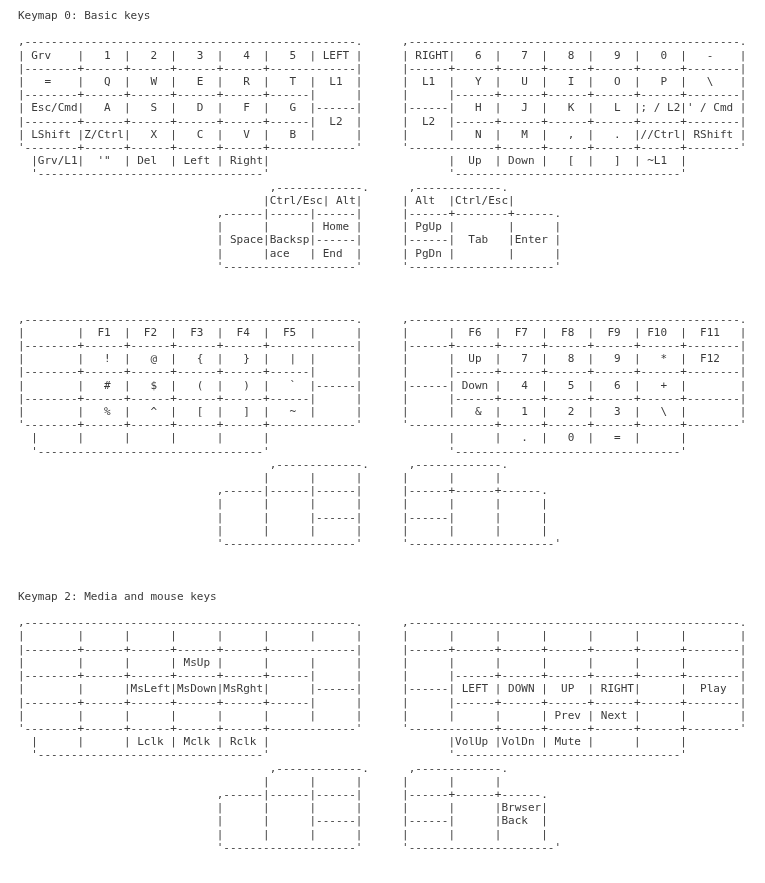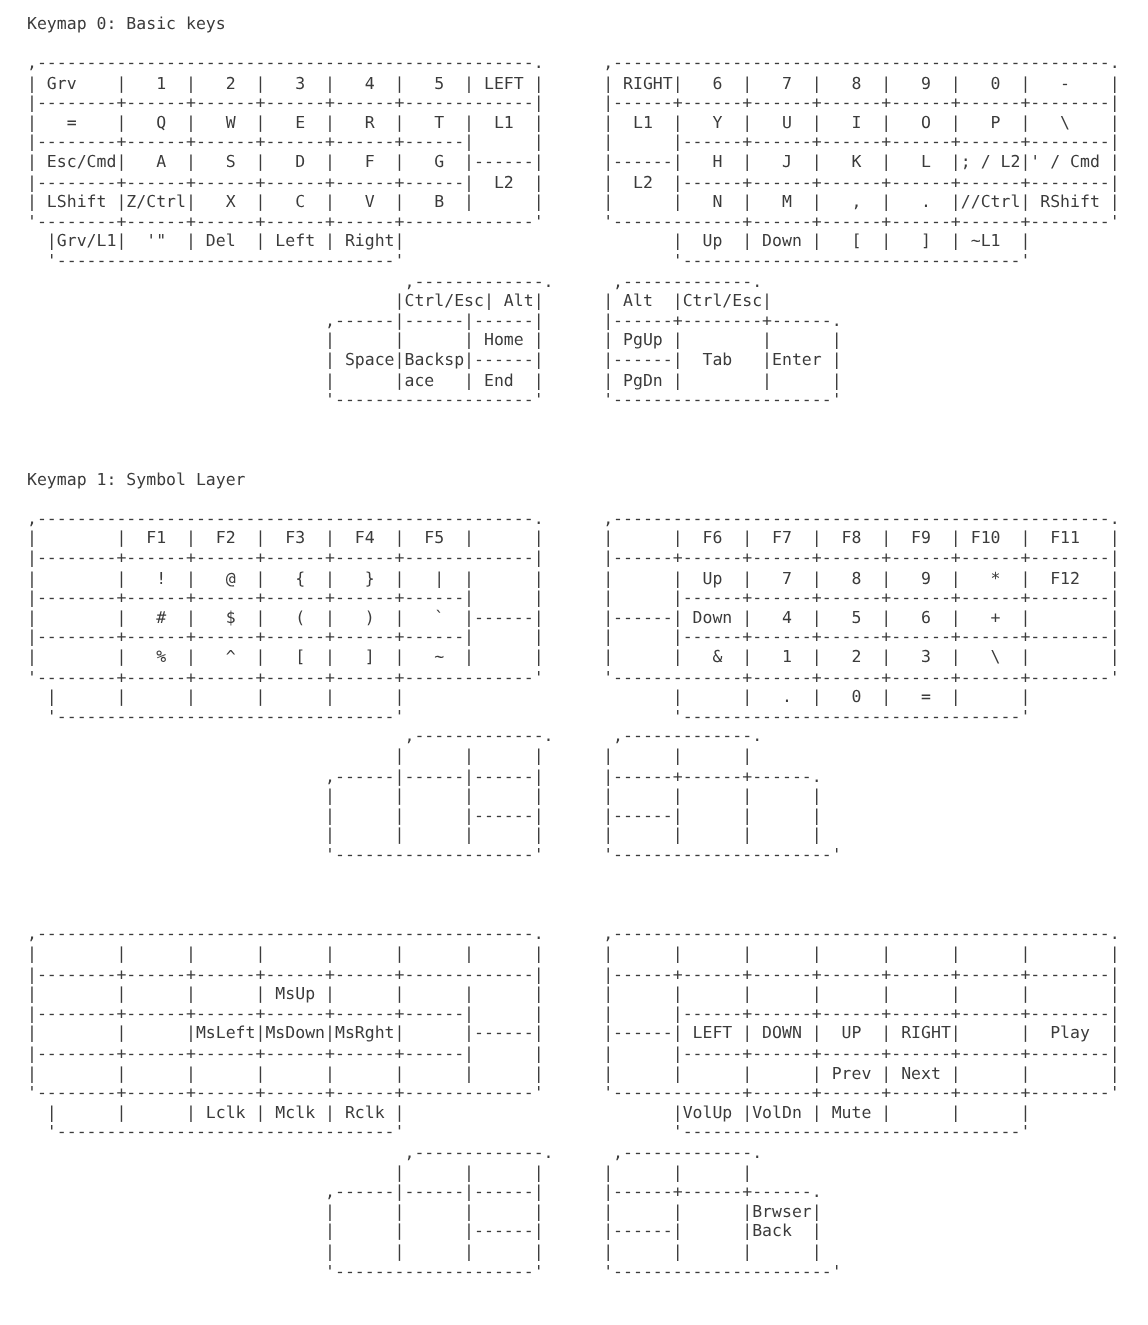--- a/index.html
+++ b/index.html
@@ -54,21 +54,20 @@
                                       ,-------------.      ,-------------.
                                      |Ctrl/Esc| Alt|      | Alt  |Ctrl/Esc|
                               ,------|------|------|      |------+--------+------.
                               |      |      | Home |      | PgUp |        |      |
                               | Space|Backsp|------|      |------|  Tab   |Enter |
                               |      |ace   | End  |      | PgDn |        |      |
                               '--------------------'      '----------------------'</pre>
   </section>
 
   <section class="keymap-block">
-    <div class="keymap-title">Keymap 1: Symbol Layer</div>
     <pre class="art">,--------------------------------------------------.      ,--------------------------------------------------.
 |        |  F1  |  F2  |  F3  |  F4  |  F5  |      |      |      |  F6  |  F7  |  F8  |  F9  | F10  |  F11   |
 |--------+------+------+------+------+-------------|      |------+------+------+------+------+------+--------|
 |        |   !  |   @  |   {  |   }  |   |  |      |      |      |  Up  |   7  |   8  |   9  |   *  |  F12   |
 |--------+------+------+------+------+------|      |      |      |------+------+------+------+------+--------|
 |        |   #  |   $  |   (  |   )  |   `  |------|      |------| Down |   4  |   5  |   6  |   +  |        |
 |--------+------+------+------+------+------|      |      |      |------+------+------+------+------+--------|
 |        |   %  |   ^  |   [  |   ]  |   ~  |      |      |      |   &amp;  |   1  |   2  |   3  |   \  |        |
 '--------+------+------+------+------+-------------'      '-------------+------+------+------+------+--------'
   |      |      |      |      |      |                           |      |   .  |   0  |   =  |      |
@@ -76,20 +75,21 @@
                                       ,-------------.      ,-------------.
                                      |      |      |      |      |      |
                               ,------|------|------|      |------+------+------.
                               |      |      |      |      |      |      |      |
                               |      |      |------|      |------|      |      |
                               |      |      |      |      |      |      |      |
                               '--------------------'      '----------------------'</pre>
   </section>
 
   <section class="keymap-block">
+    <div class="keymap-title">Keymap 2: Media and mouse keys</div>
     <pre class="art">,--------------------------------------------------.      ,--------------------------------------------------.
 |        |      |      |      |      |      |      |      |      |      |      |      |      |      |        |
 |--------+------+------+------+------+-------------|      |------+------+------+------+------+------+--------|
 |        |      |      | MsUp |      |      |      |      |      |      |      |      |      |      |        |
 |--------+------+------+------+------+------|      |      |      |------+------+------+------+------+--------|
 |        |      |MsLeft|MsDown|MsRght|      |------|      |------| LEFT | DOWN |  UP  | RIGHT|      |  Play  |
 |--------+------+------+------+------+------|      |      |      |------+------+------+------+------+--------|
 |        |      |      |      |      |      |      |      |      |      |      | Prev | Next |      |        |
 '--------+------+------+------+------+-------------'      '-------------+------+------+------+------+--------'
   |      |      | Lclk | Mclk | Rclk |                           |VolUp |VolDn | Mute |      |      |

